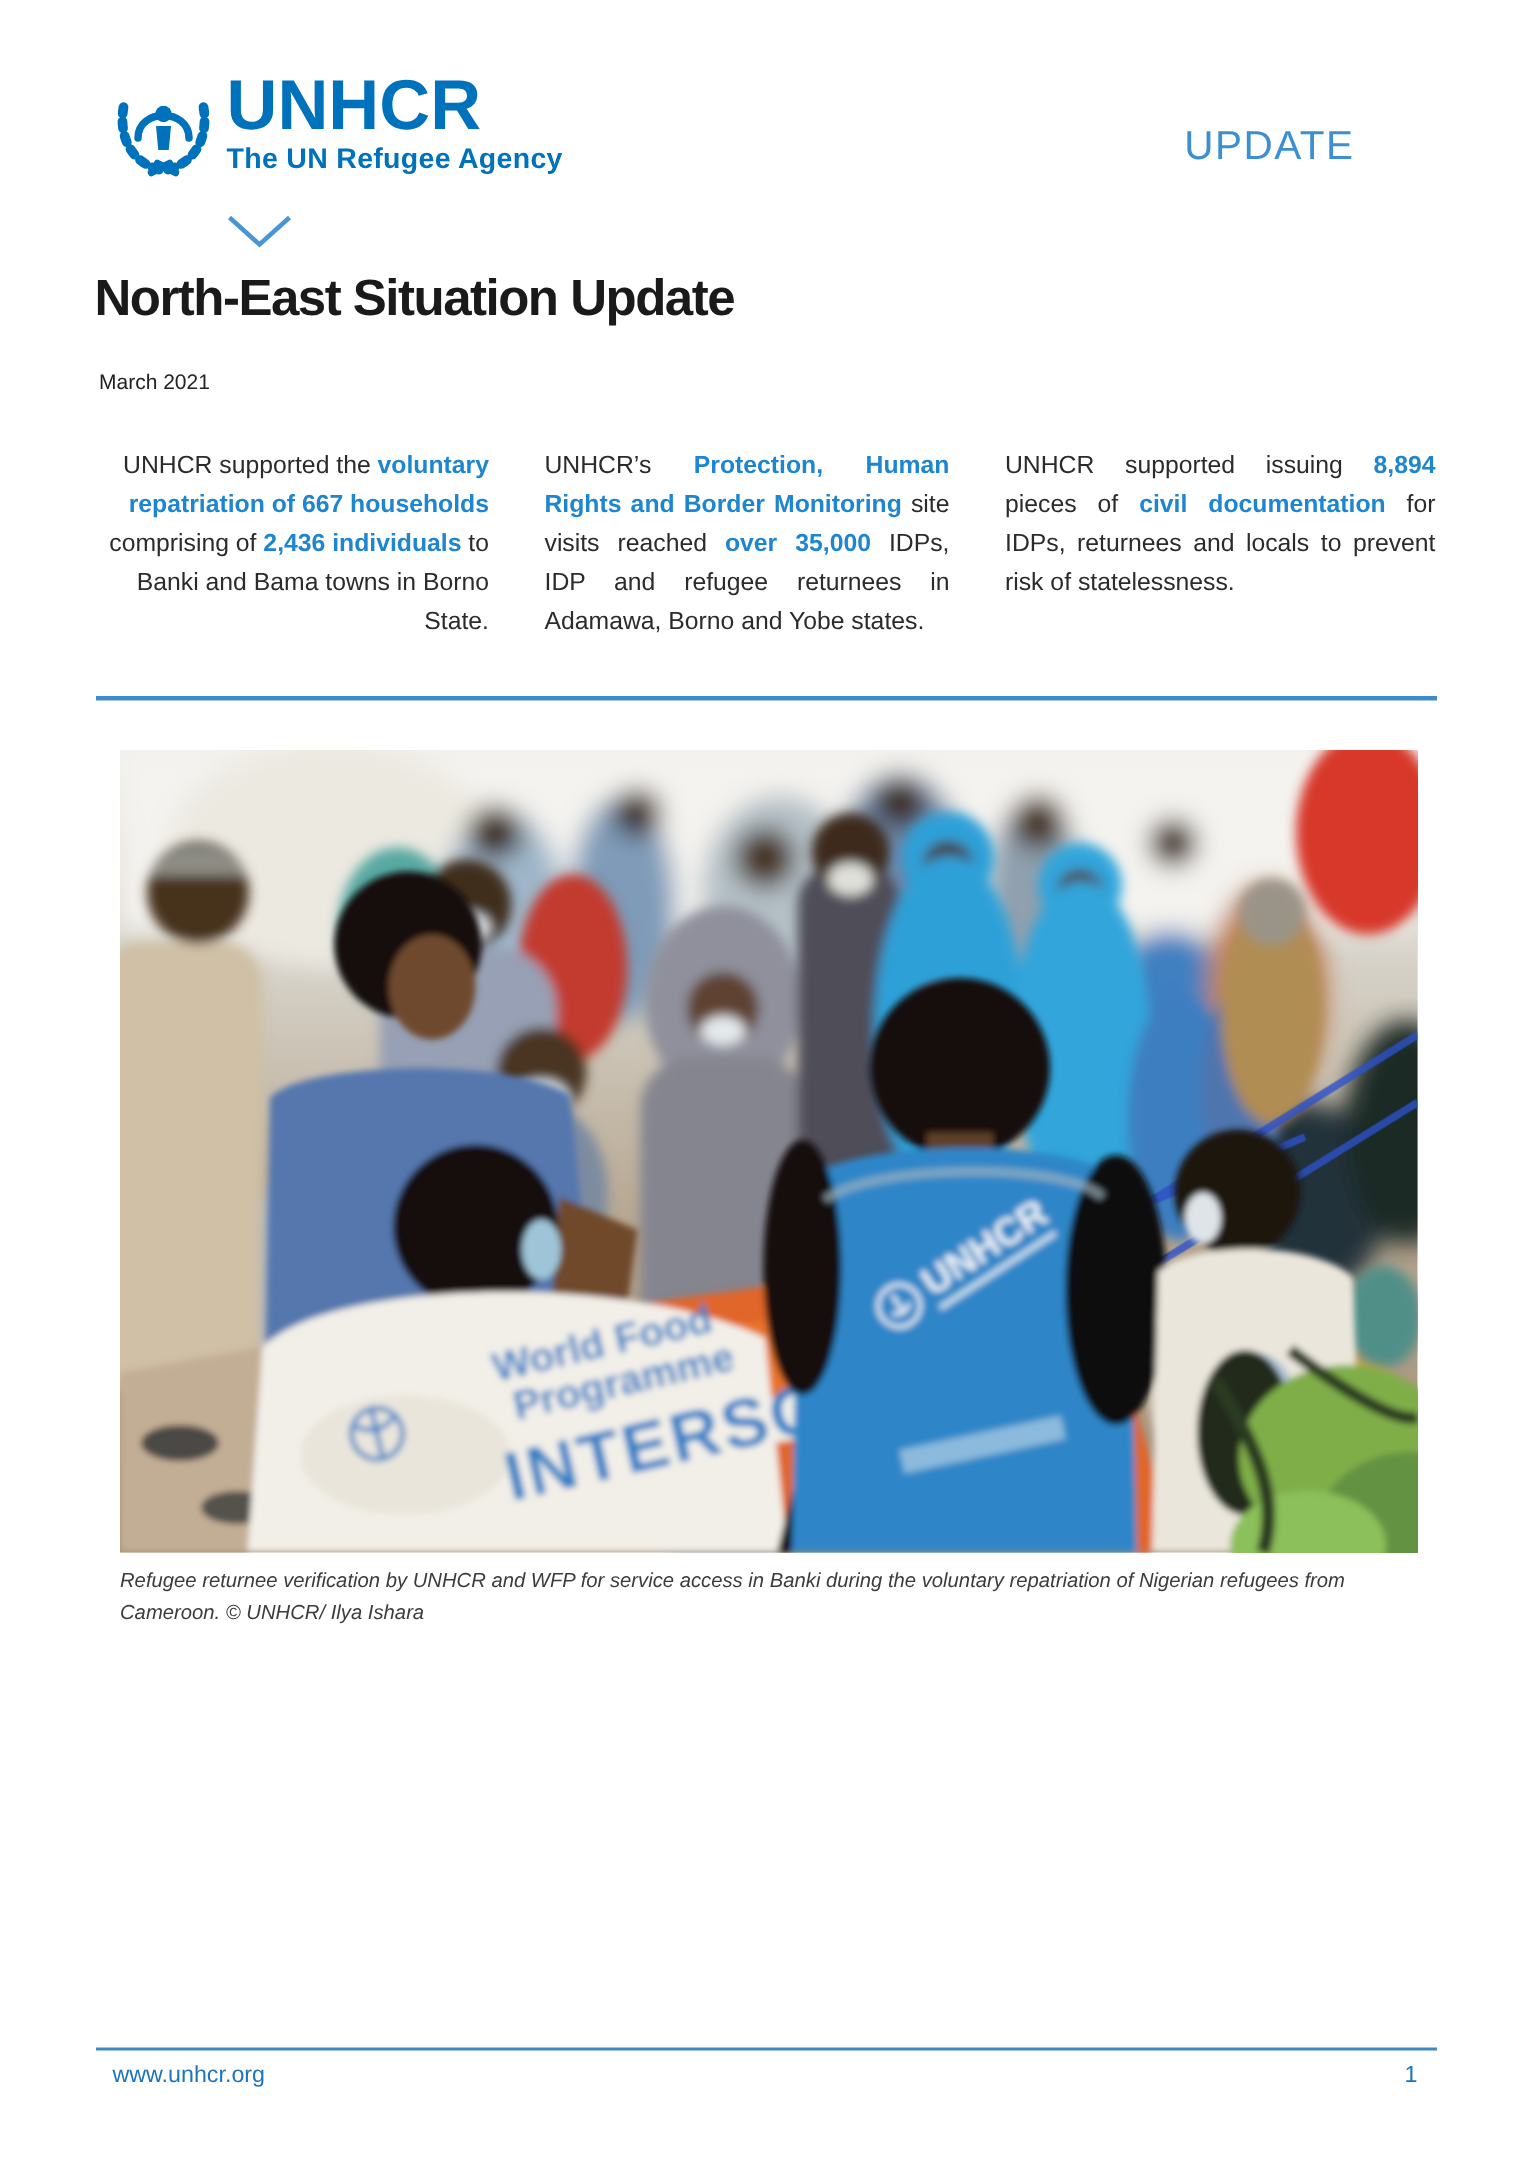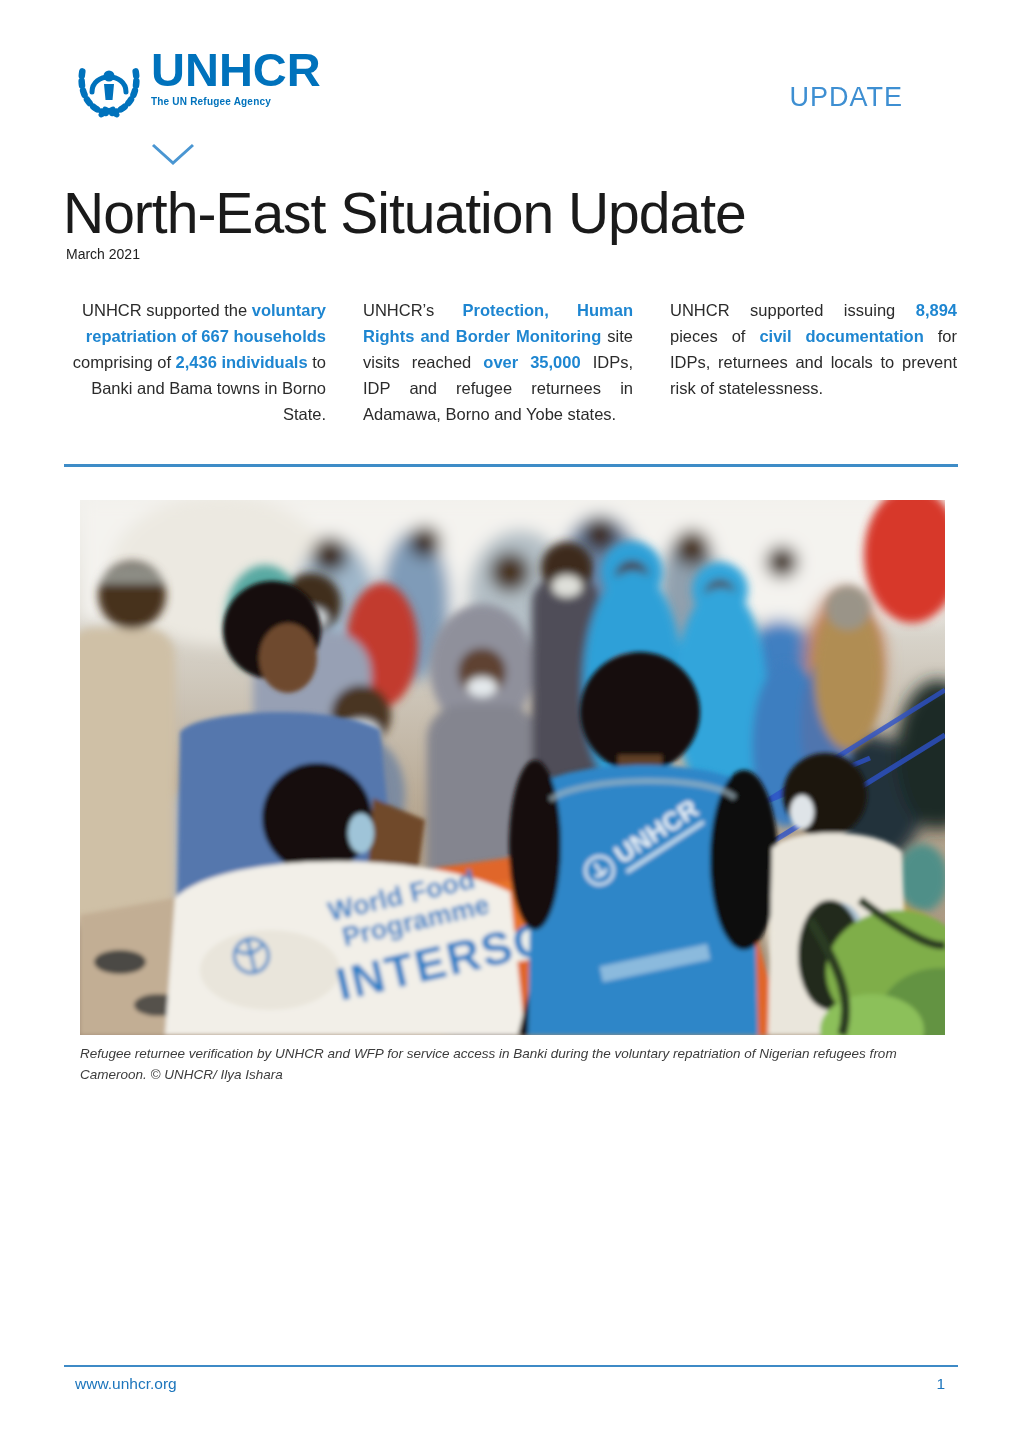--- a/index.html
+++ b/index.html
@@ -24,33 +24,33 @@
   }
   
   .logo{position:absolute;left:73px;top:45px;display:flex;align-items:flex-start;}
   .logo-emblem{width:72px;height:74px;}
   .logo-textblock{margin-left:6px;padding-top:2px;}
   .logo-brand{
     font-size:47px;font-weight:700;color:var(--brand-blue);
     letter-spacing:0px;line-height:46px;
   }
   .logo-tagline{
-    font-size:10px;font-weight:700;color:var(--brand-blue);
+    font-size:19px;font-weight:700;color:var(--brand-blue);
     margin-top:3px;letter-spacing:.2px;
   }
   .update-label{
     position:absolute;right:121px;top:82px;
     font-size:27px;color:var(--update-blue);
     letter-spacing:1px;
   }
   .chevron{position:absolute;left:150px;top:142px;}
   
   .doc-title{
     position:absolute;left:63px;top:180px;
-    font-size:57px;font-weight:400;color:var(--title-color);
+    font-size:34px;font-weight:700;color:var(--title-color);
     letter-spacing:-1px;
   }
   .doc-date{
     position:absolute;left:66px;top:246px;
     font-size:14px;color:#222;
   }
   
   .columns{
     position:absolute;left:64px;top:297px;width:894px;
     display:grid;grid-template-columns:262px 270px 287px;

